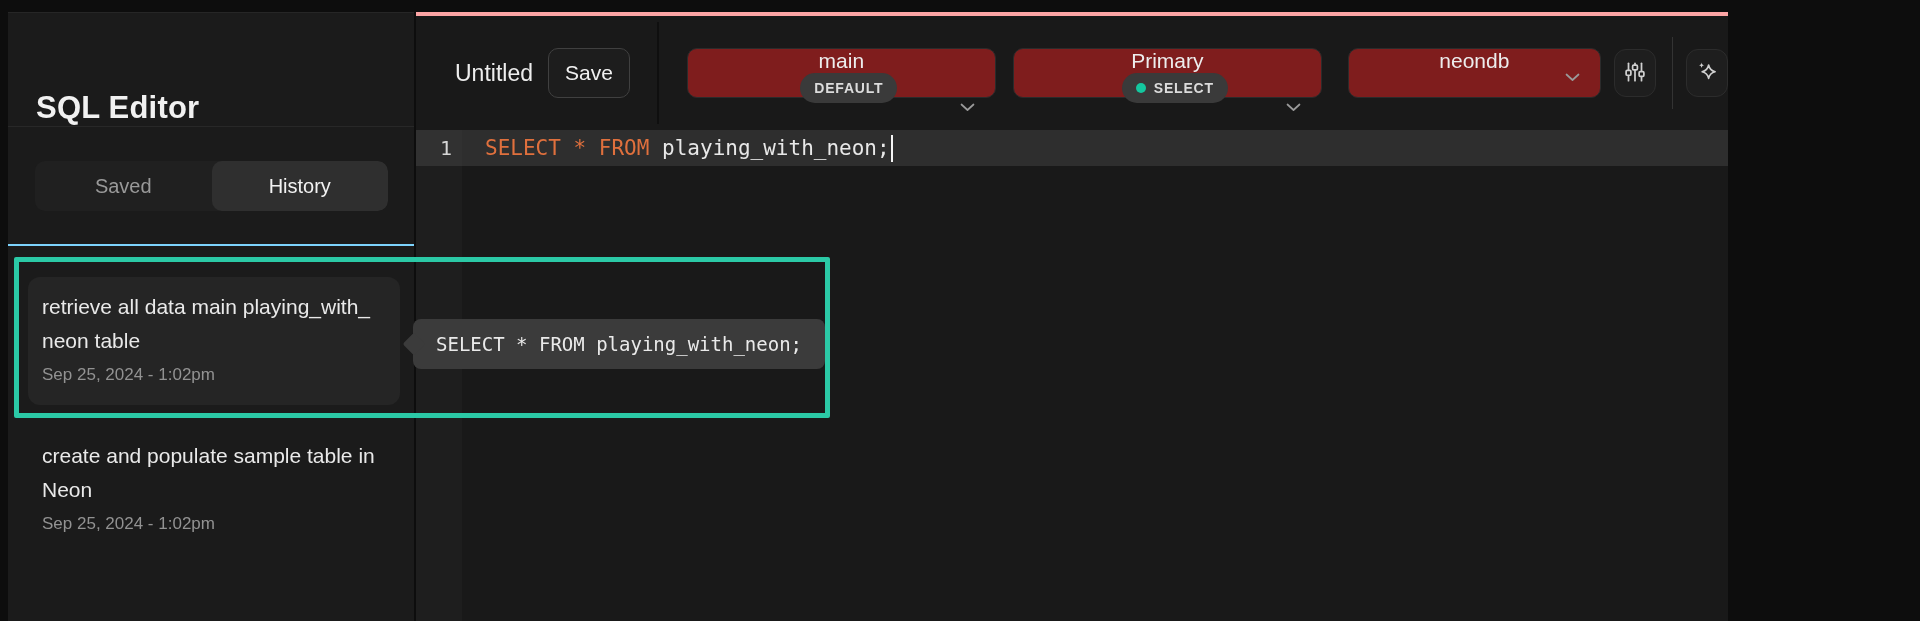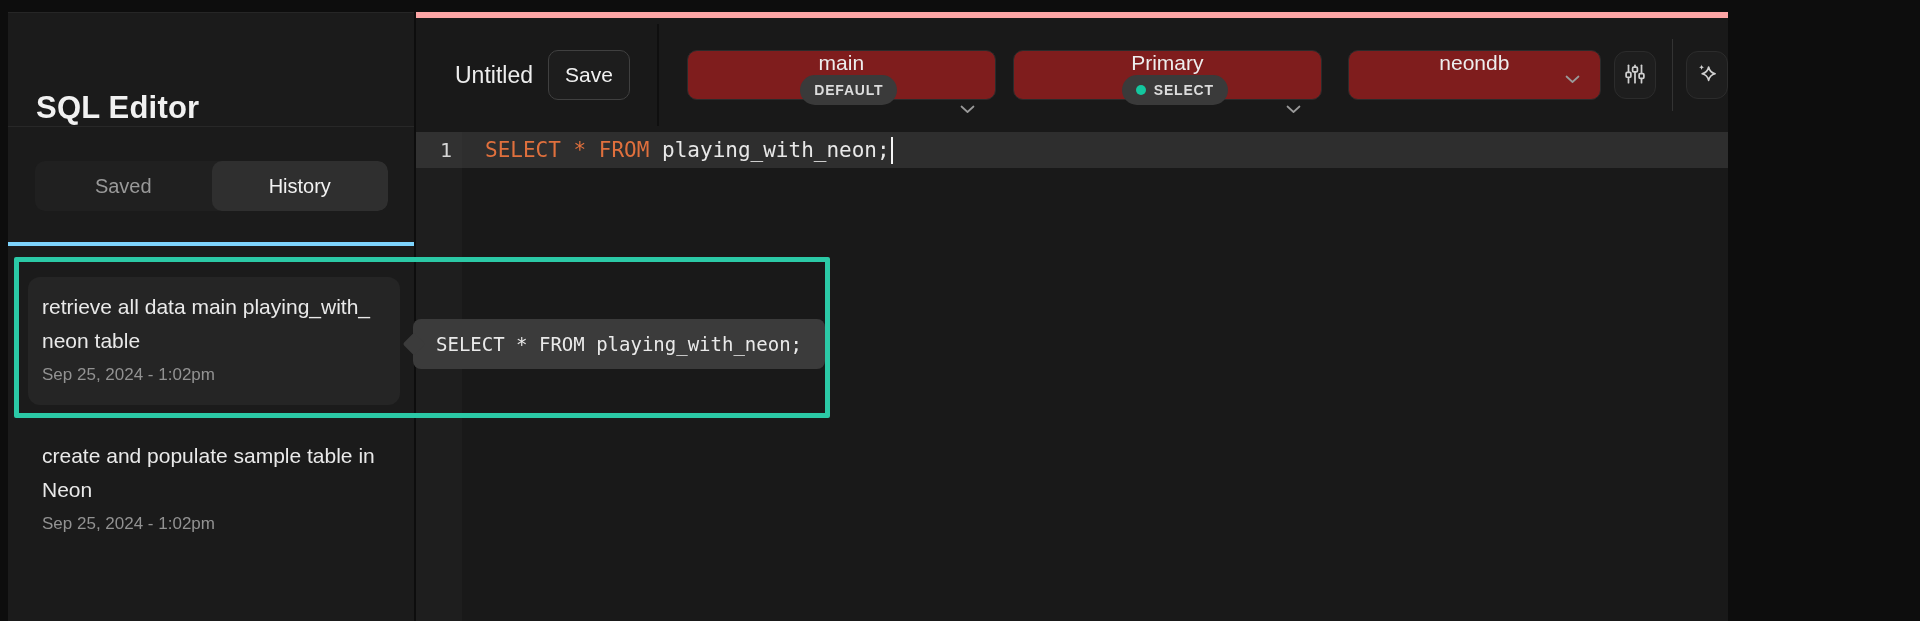--- a/index.html
+++ b/index.html
@@ -12,42 +12,42 @@
   
   .sidebar {
     position:absolute; left:8px; top:12px; width:406px; height:609px;
     background:#1b1b1b; border-top:1px solid #262626;
   }
   .sidebar-header {
     height:114px; border-bottom:1px solid #282828;
     display:flex; align-items:flex-end; padding-left:28px;
   }
   .app-title { font-size:31px; font-weight:700; color:#f1f1f1; letter-spacing:.2px; }
-  .tabs-section { height:119px; border-bottom:4px solid #7dd3fc; padding:34px 26px 0 27px; }
+  .tabs-section { height:119px; border-bottom:2px solid #7dd3fc; padding:34px 26px 0 27px; }
   .tabs { display:flex; height:50px; background:#202020; border-radius:10px; overflow:hidden; }
   .tab {
     flex:1; border:none; background:transparent; cursor:pointer;
     font-family:"Liberation Sans", sans-serif; font-size:20px; color:#999999;
     display:flex; align-items:center; justify-content:center; border-radius:10px;
   }
   .tab.active { background:#2f2f2f; color:#f2f2f2; font-weight:500; }
   .hist-card {
     position:absolute; left:20px; top:264px; width:372px; height:128px;
     background:#252525; border-radius:12px; padding:13px 14px; cursor:pointer;
   }
   .hist-title {
     font-size:21px; line-height:34px; color:#e9e9e9;
     width:334px; word-break:break-all;
   }
   .hist-date { font-size:17px; color:#929292; margin-top:7px; }
   .hist-plain { position:absolute; left:34px; top:426px; width:334px; cursor:pointer; }
   
   .editor {
     position:absolute; left:416px; top:12px; width:1312px; height:609px;
-    background:#191919; border-top:6px solid #fca5a5;
+    background:#191919; border-top:4px solid #fca5a5;
   }
   .editor-header {
     position:relative; height:114px; display:flex; align-items:center; padding-left:39px;
   }
   .untitled { font-size:23px; color:#ededed; }
   .save-btn {
     margin-left:15px; width:95px; height:50px; border-radius:10px;
     background:#1d1d1d; border:1px solid #404040; color:#f1f1f1;
     font-family:"Liberation Sans", sans-serif; font-size:21px; cursor:pointer;
   }

